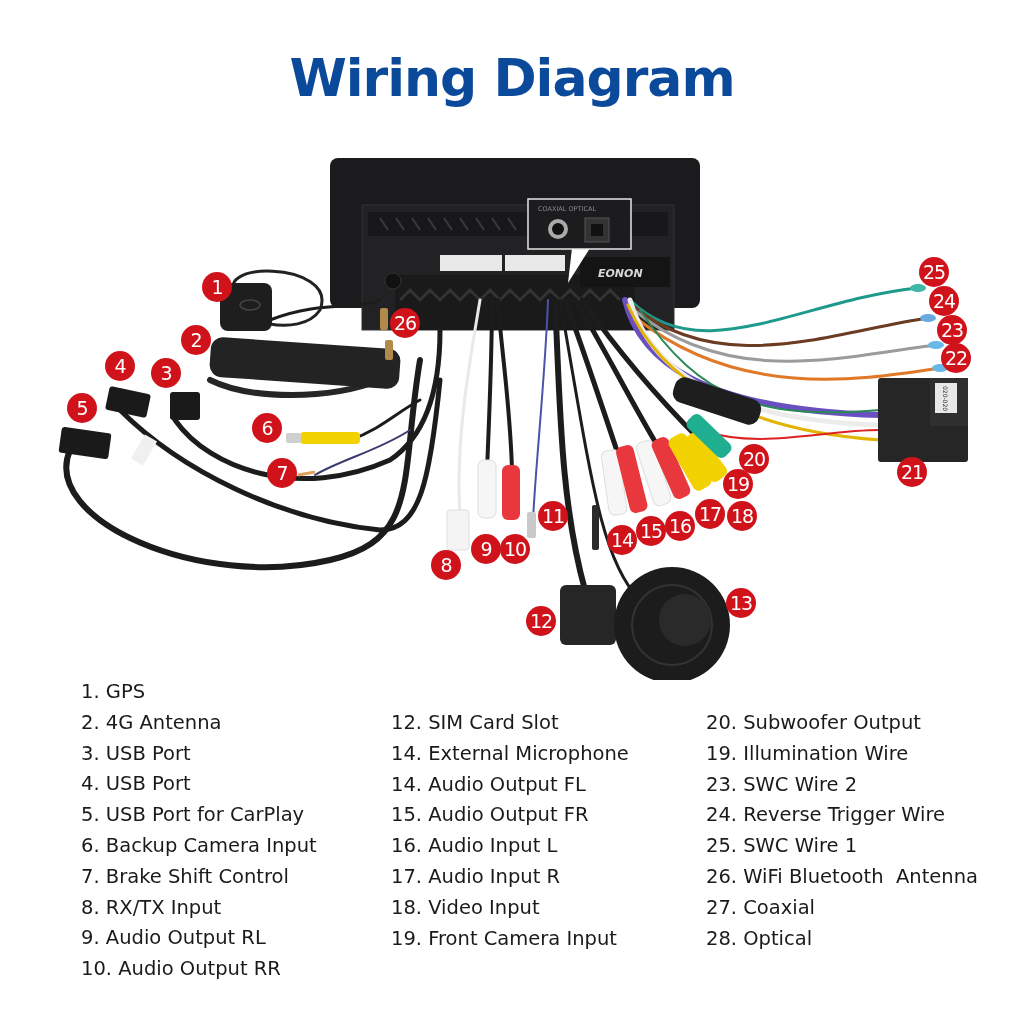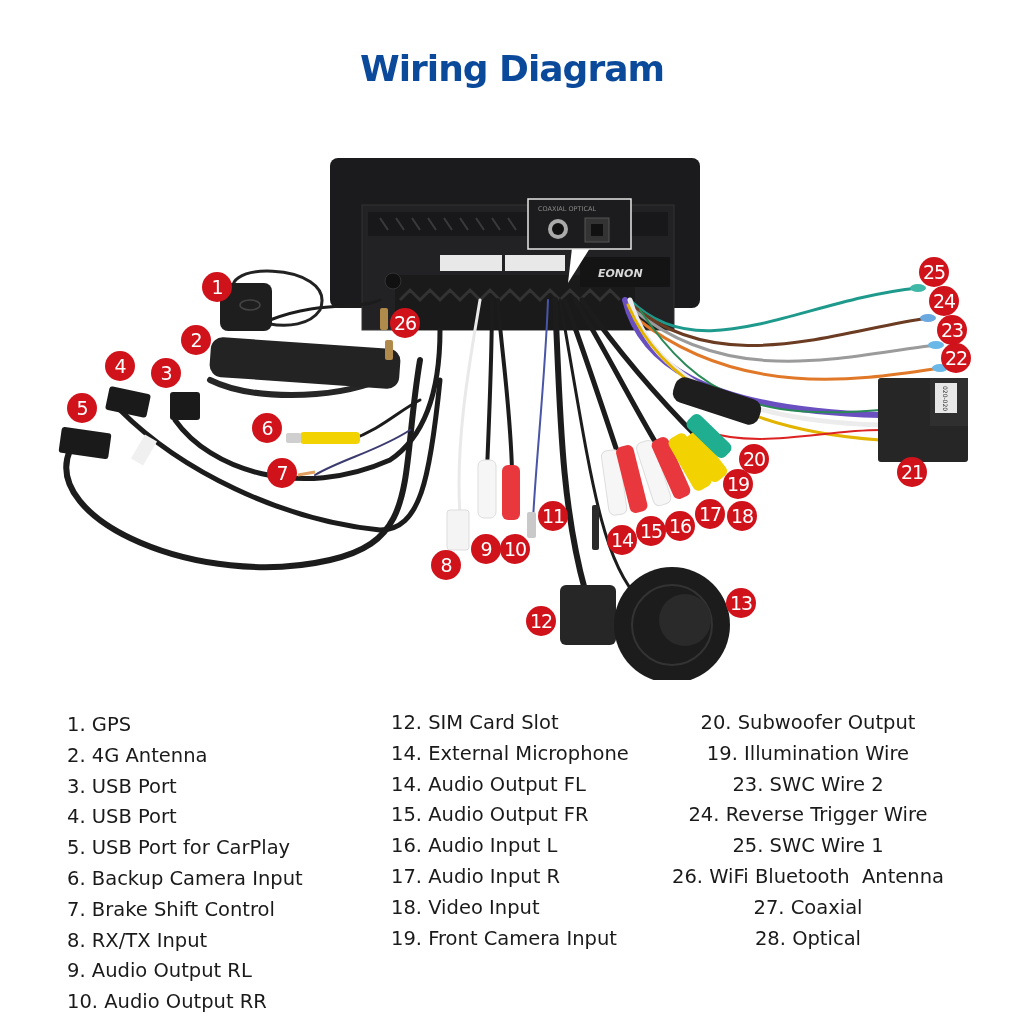--- a/index.html
+++ b/index.html
@@ -1,30 +1,30 @@
 <!DOCTYPE html>
 <html><head>
 <meta charset="utf-8">
 <style>
   html, body { margin: 0; padding: 0; background: #ffffff; }
   body { width: 1024px; height: 1024px; position: relative; overflow: hidden;
          font-family: "Liberation Sans", sans-serif; }
   #title {
     position: absolute; left: 0; top: 48px; width: 1024px; text-align: center;
-    font-family: "DejaVu Sans", sans-serif; font-weight: bold; font-size: 36px;
+    font-family: "DejaVu Sans", sans-serif; font-weight: bold; font-size: 52px;
     letter-spacing: -1px; color: #0b4a9a;
   }
   #diagram { position: absolute; left: 0; top: 0; width: 1024px; height: 680px; }
   .badge-text { font-family: "DejaVu Sans", sans-serif; font-size: 19px; fill: #ffffff; letter-spacing: -1px; }
   .legend { position: absolute; top: 677px; font-family: "DejaVu Sans", sans-serif; font-size: 19.5px;
             color: #1a1a1a; line-height: 30.8px; }
   .legend div { white-space: pre; }
-  #legend-col-1 { left: 67px; margin-top: 33px; }
+  #legend-col-1 { left: 81px; }
   #legend-col-2 { left: 391px; top: 708px; }
-  #legend-col-3 { left: 672px; top: 708px; text-align: center; }
+  #legend-col-3 { left: 706px; top: 708px; }
 </style>
 </head>
 <body>
 
 <div id="title">Wiring Diagram</div>
 
 <svg id="diagram" viewBox="0 0 1024 680" xmlns="http://www.w3.org/2000/svg">
 
   <g>
     <rect x="330" y="158" width="370" height="150" rx="8" fill="#1b1b1d"></rect>

